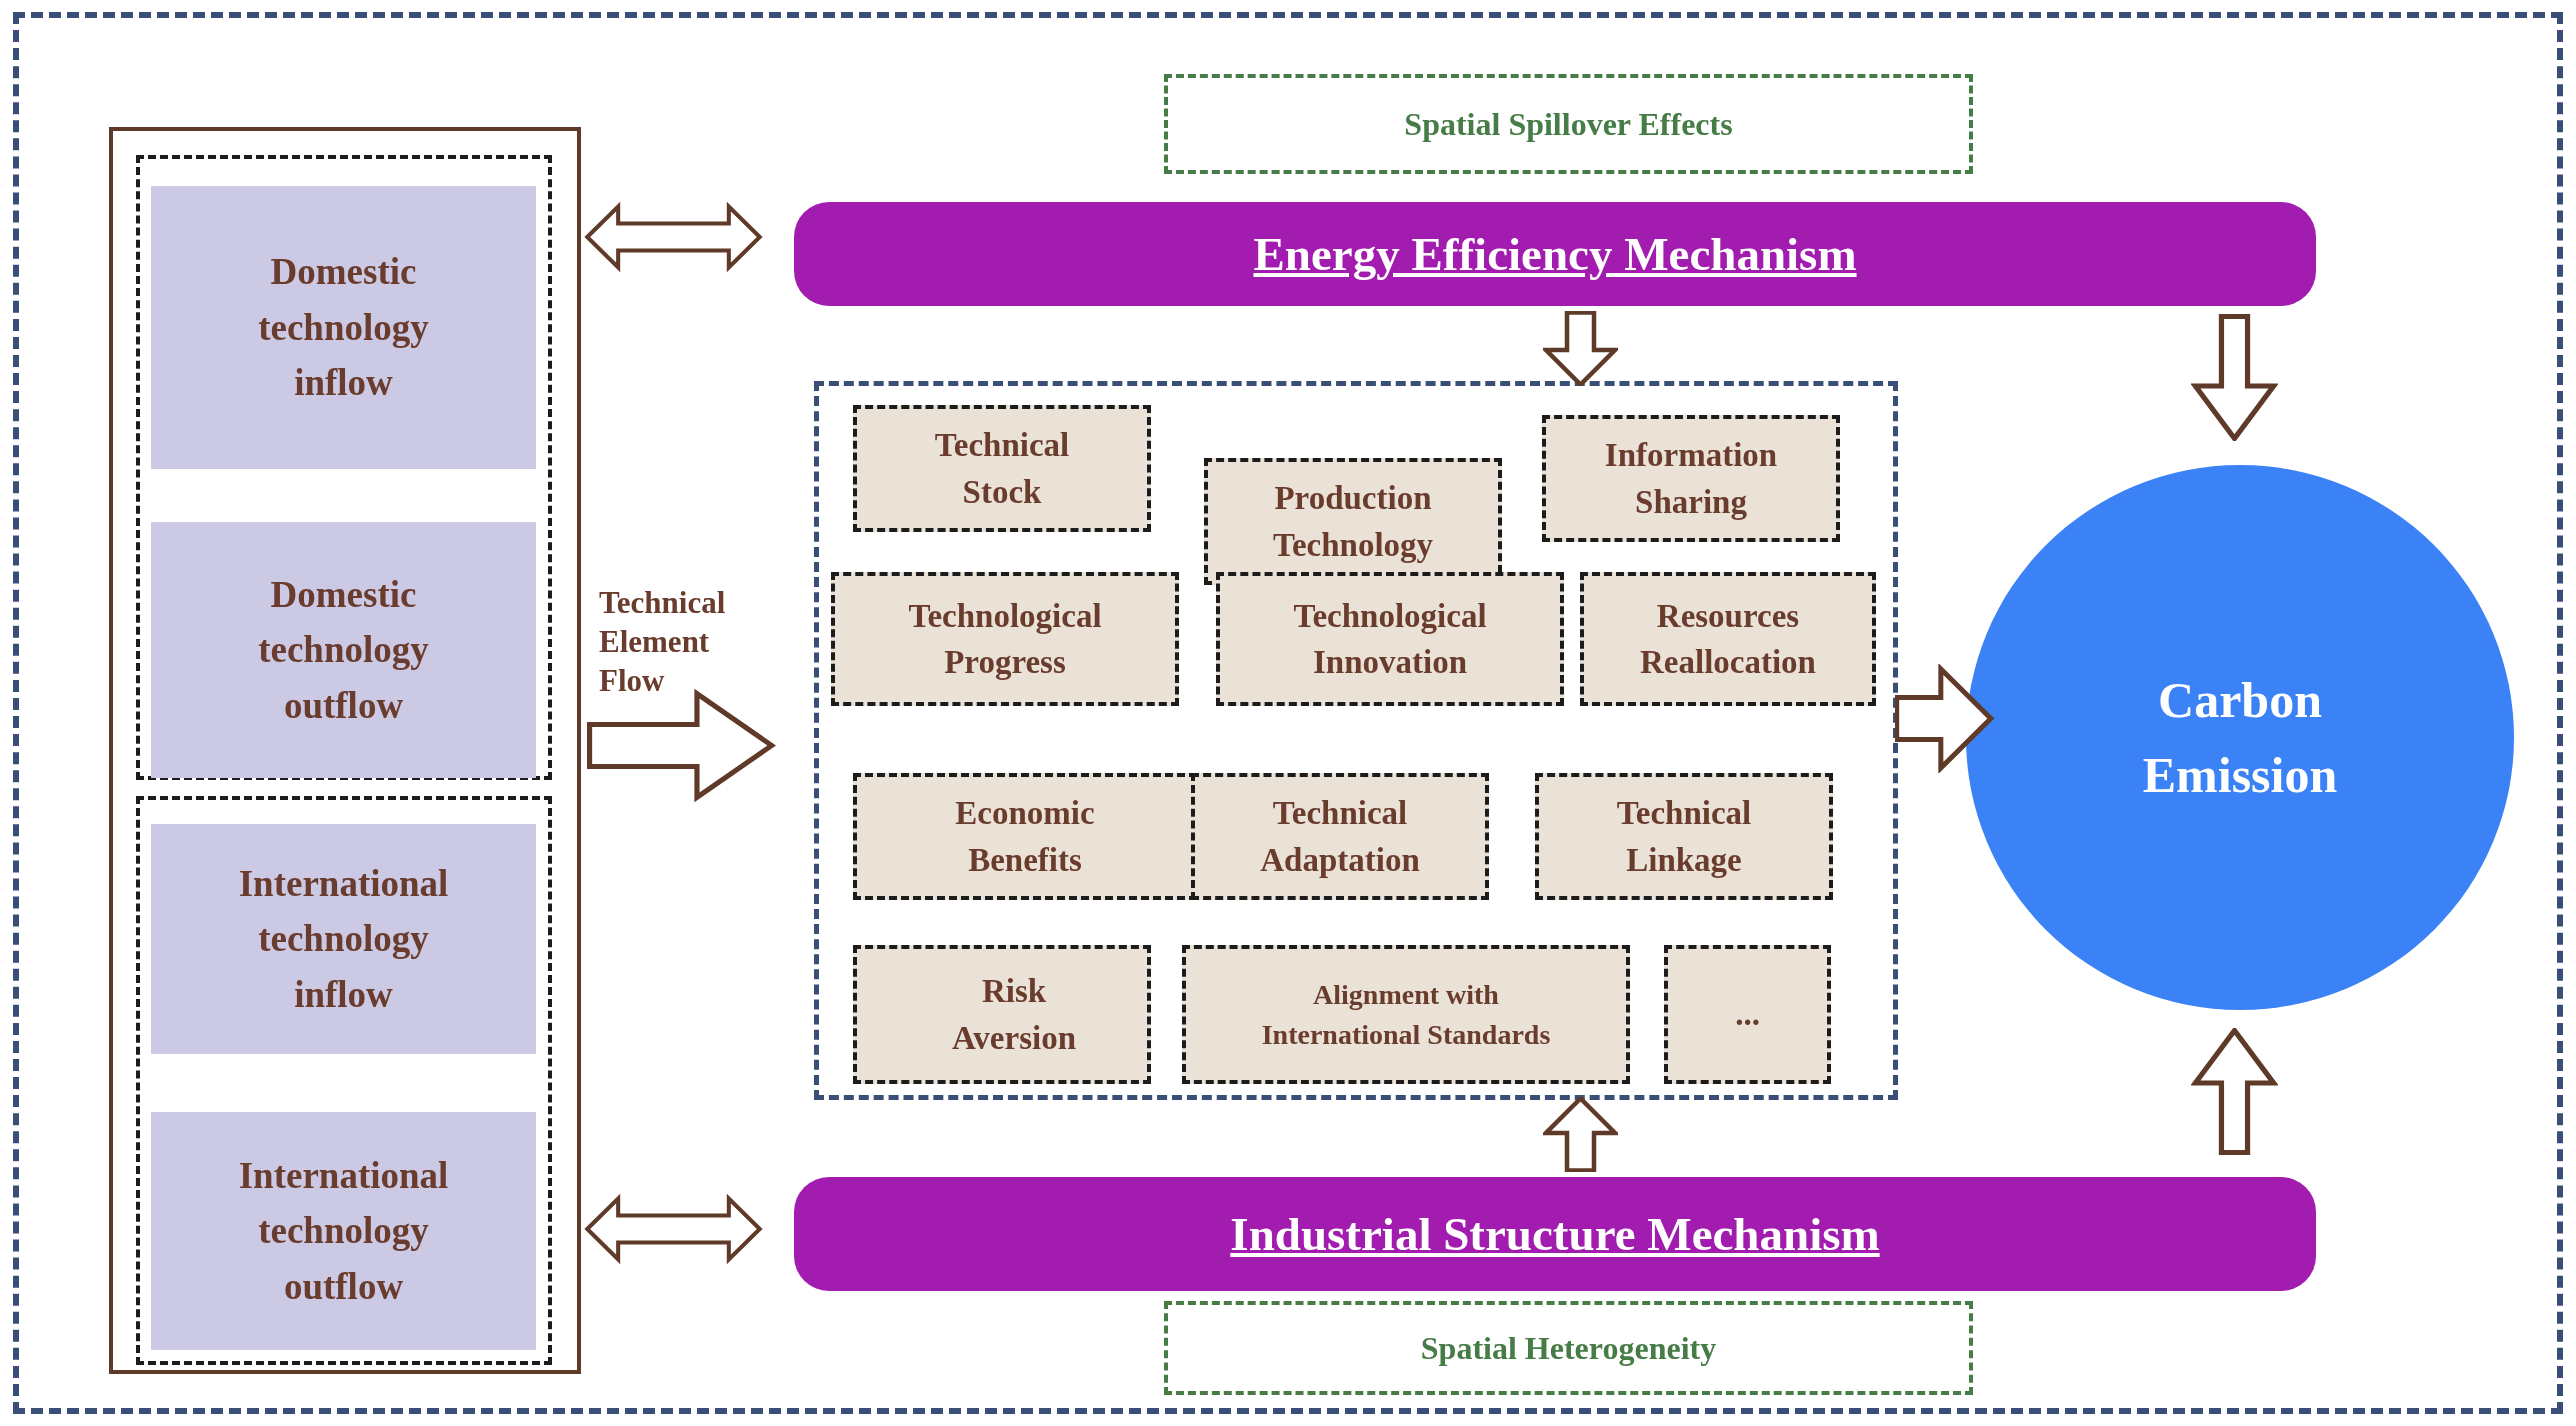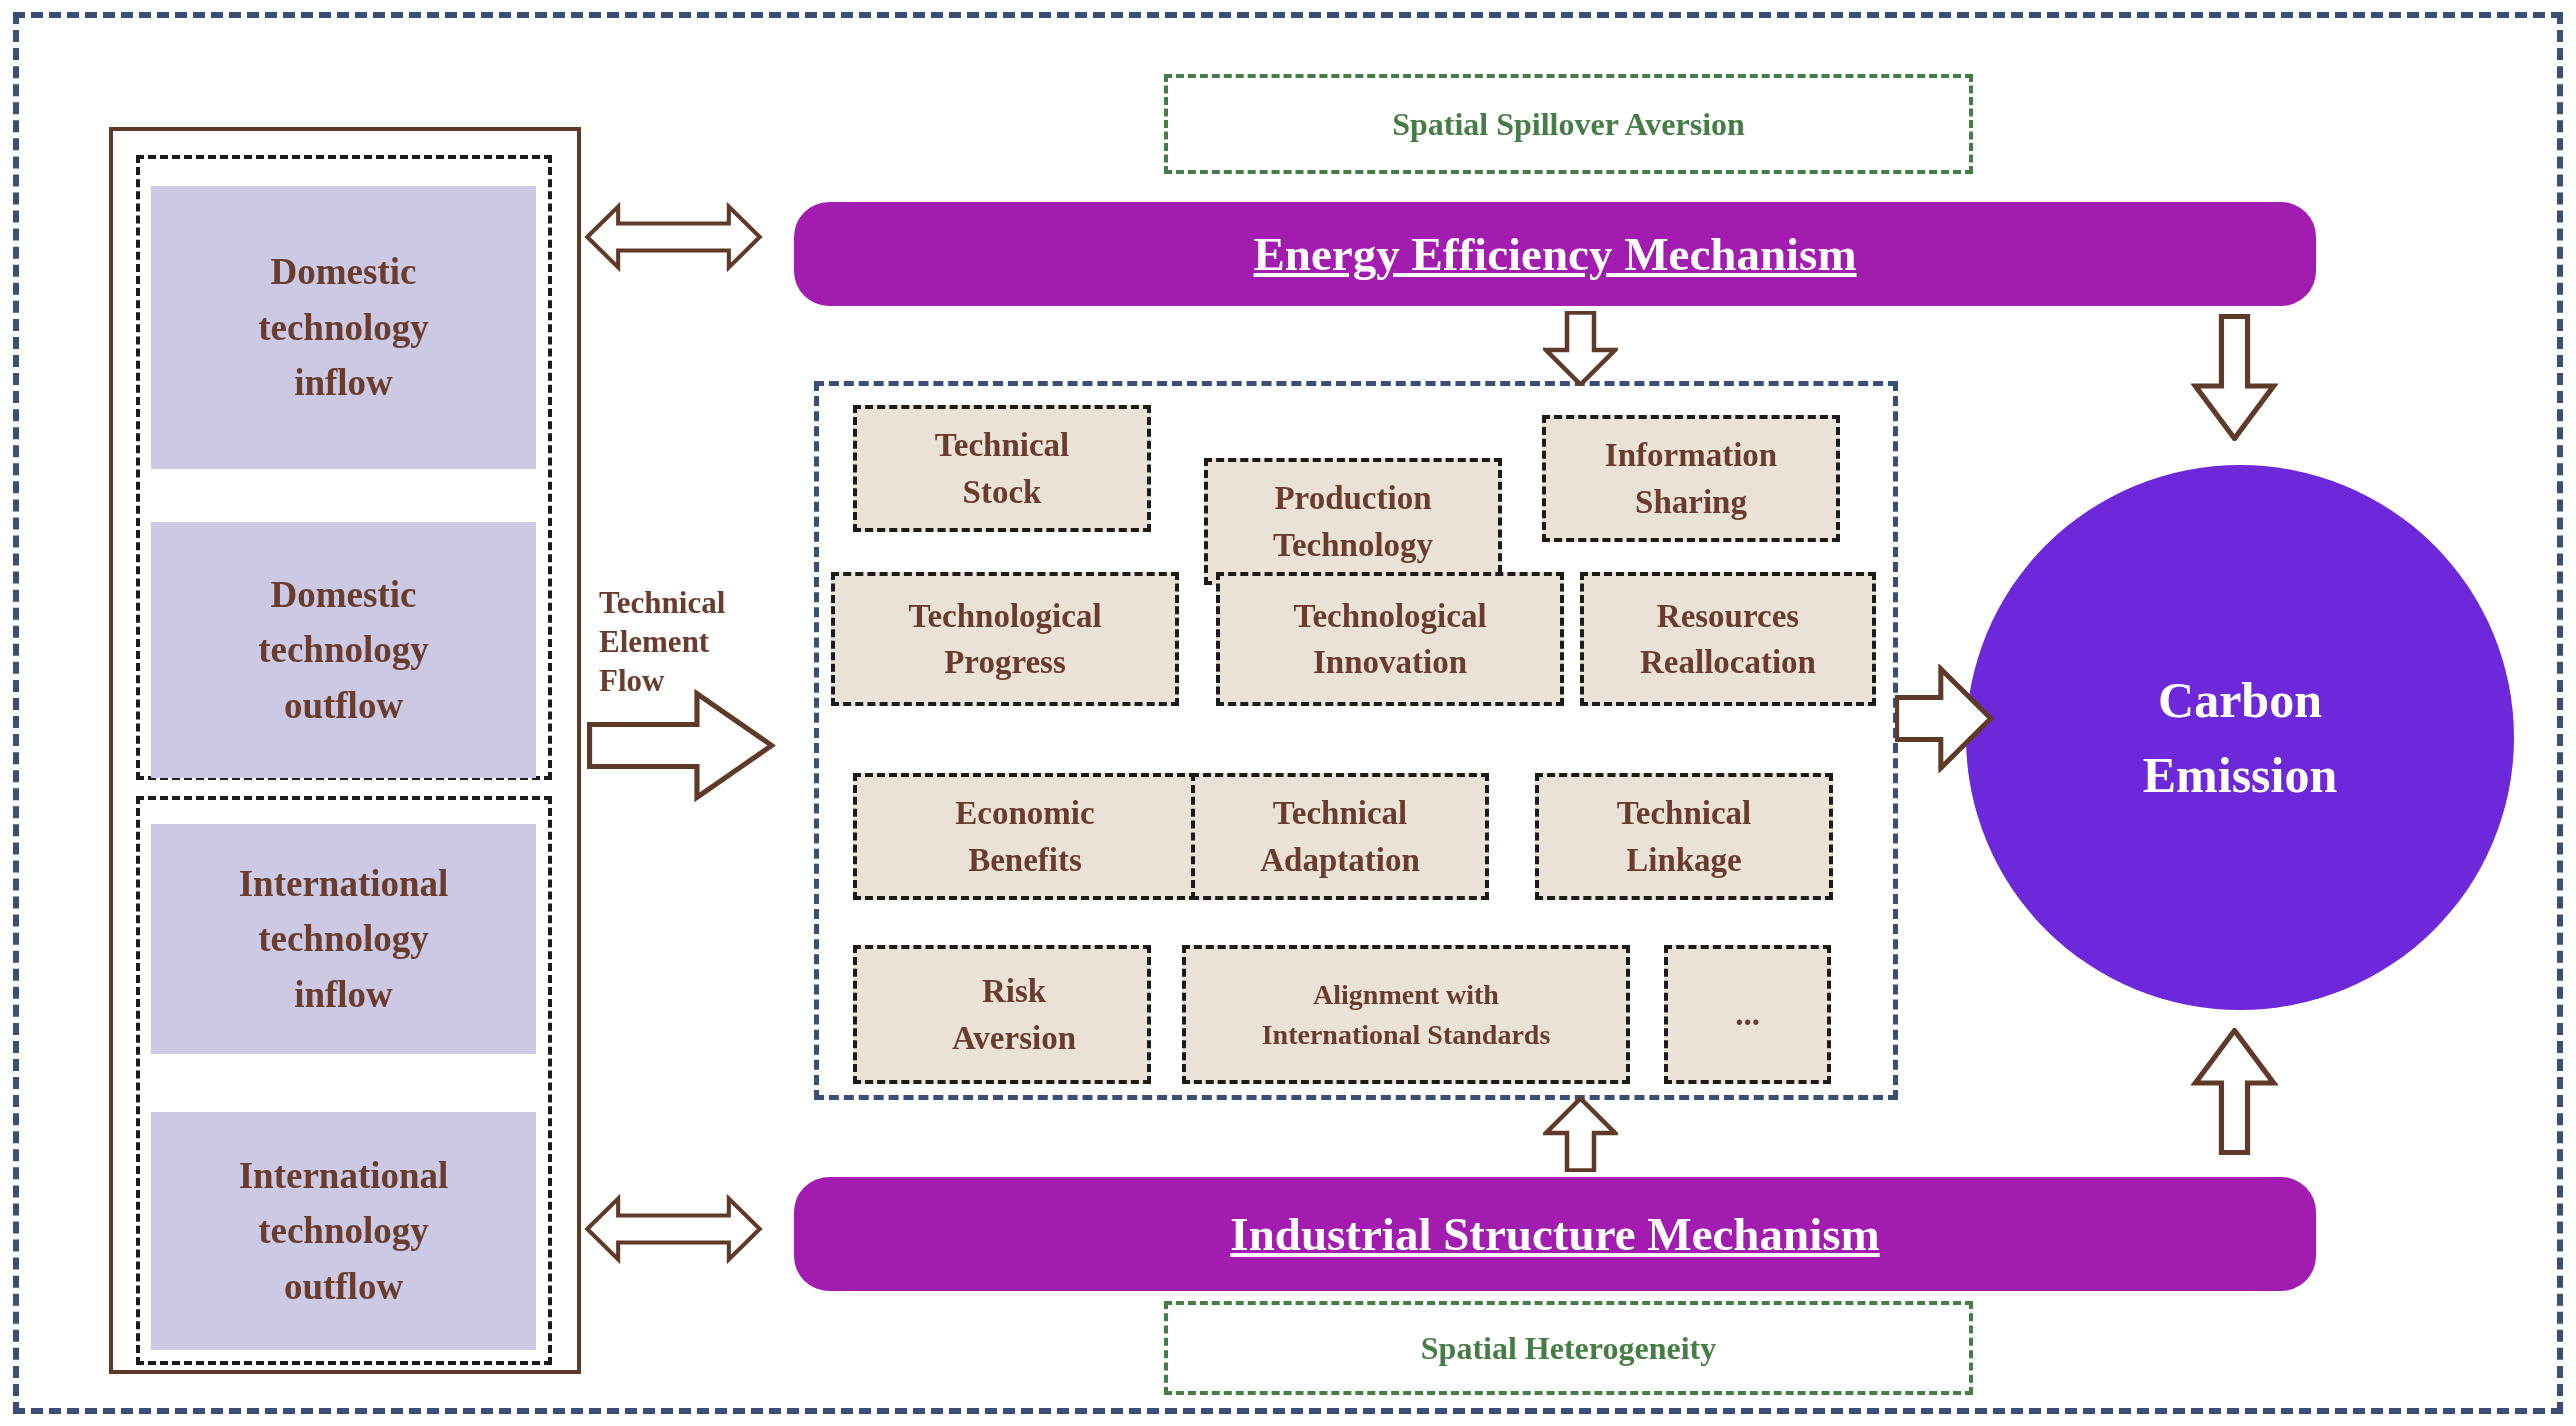--- a/index.html
+++ b/index.html
@@ -103,21 +103,21 @@
   .r3c1 { left: 853px; top: 773px;  width: 344px; height: 127px; }
   .r3c2 { left: 1191px; top: 773px;  width: 298px; height: 127px; }
   .r3c3 { left: 1535px; top: 773px;  width: 298px; height: 127px; }
   .r4c1 { left: 853px; top: 945px; width: 298px; height: 139px; padding-left: 24px; }
   .r4c2 { left: 1182px; top: 945px; width: 448px; height: 139px; font-size: 28px; }
   .r4c3 { left: 1664px; top: 945px; width: 167px; height: 139px; }
   
   .carbon-circle {
     position: absolute;
     left: 1966px; top: 465px; width: 548px; height: 545px;
-    background: #6d28d9;
+    background: #3b82f6;
     border-radius: 50%;
     color: #ffffff;
     font-weight: bold;
     font-size: 50px;
     line-height: 1.5;
     display: flex; align-items: center; justify-content: center;
     text-align: center;
     white-space: pre-line;
   }
   
@@ -164,21 +164,21 @@
   <div class="tech-box tb2">Domestic
 technology
 outflow</div>
   <div class="tech-box tb3">International
 technology
 inflow</div>
   <div class="tech-box tb4">International
 technology
 outflow</div>
 
-  <div class="green-box gb-top">Spatial Spillover Aversion</div>
+  <div class="green-box gb-top">Spatial Spillover Effects</div>
   <div class="green-box gb-bottom">Spatial Heterogeneity</div>
 
   <div class="mech-bar mb-top">Energy Efficiency Mechanism</div>
   <div class="mech-bar mb-bottom">Industrial Structure Mechanism</div>
 
   <div class="factors-box"></div>
   <div class="cell r1c1">Technical
 Stock</div>
   <div class="cell r1c2">Production
 Technology</div>

